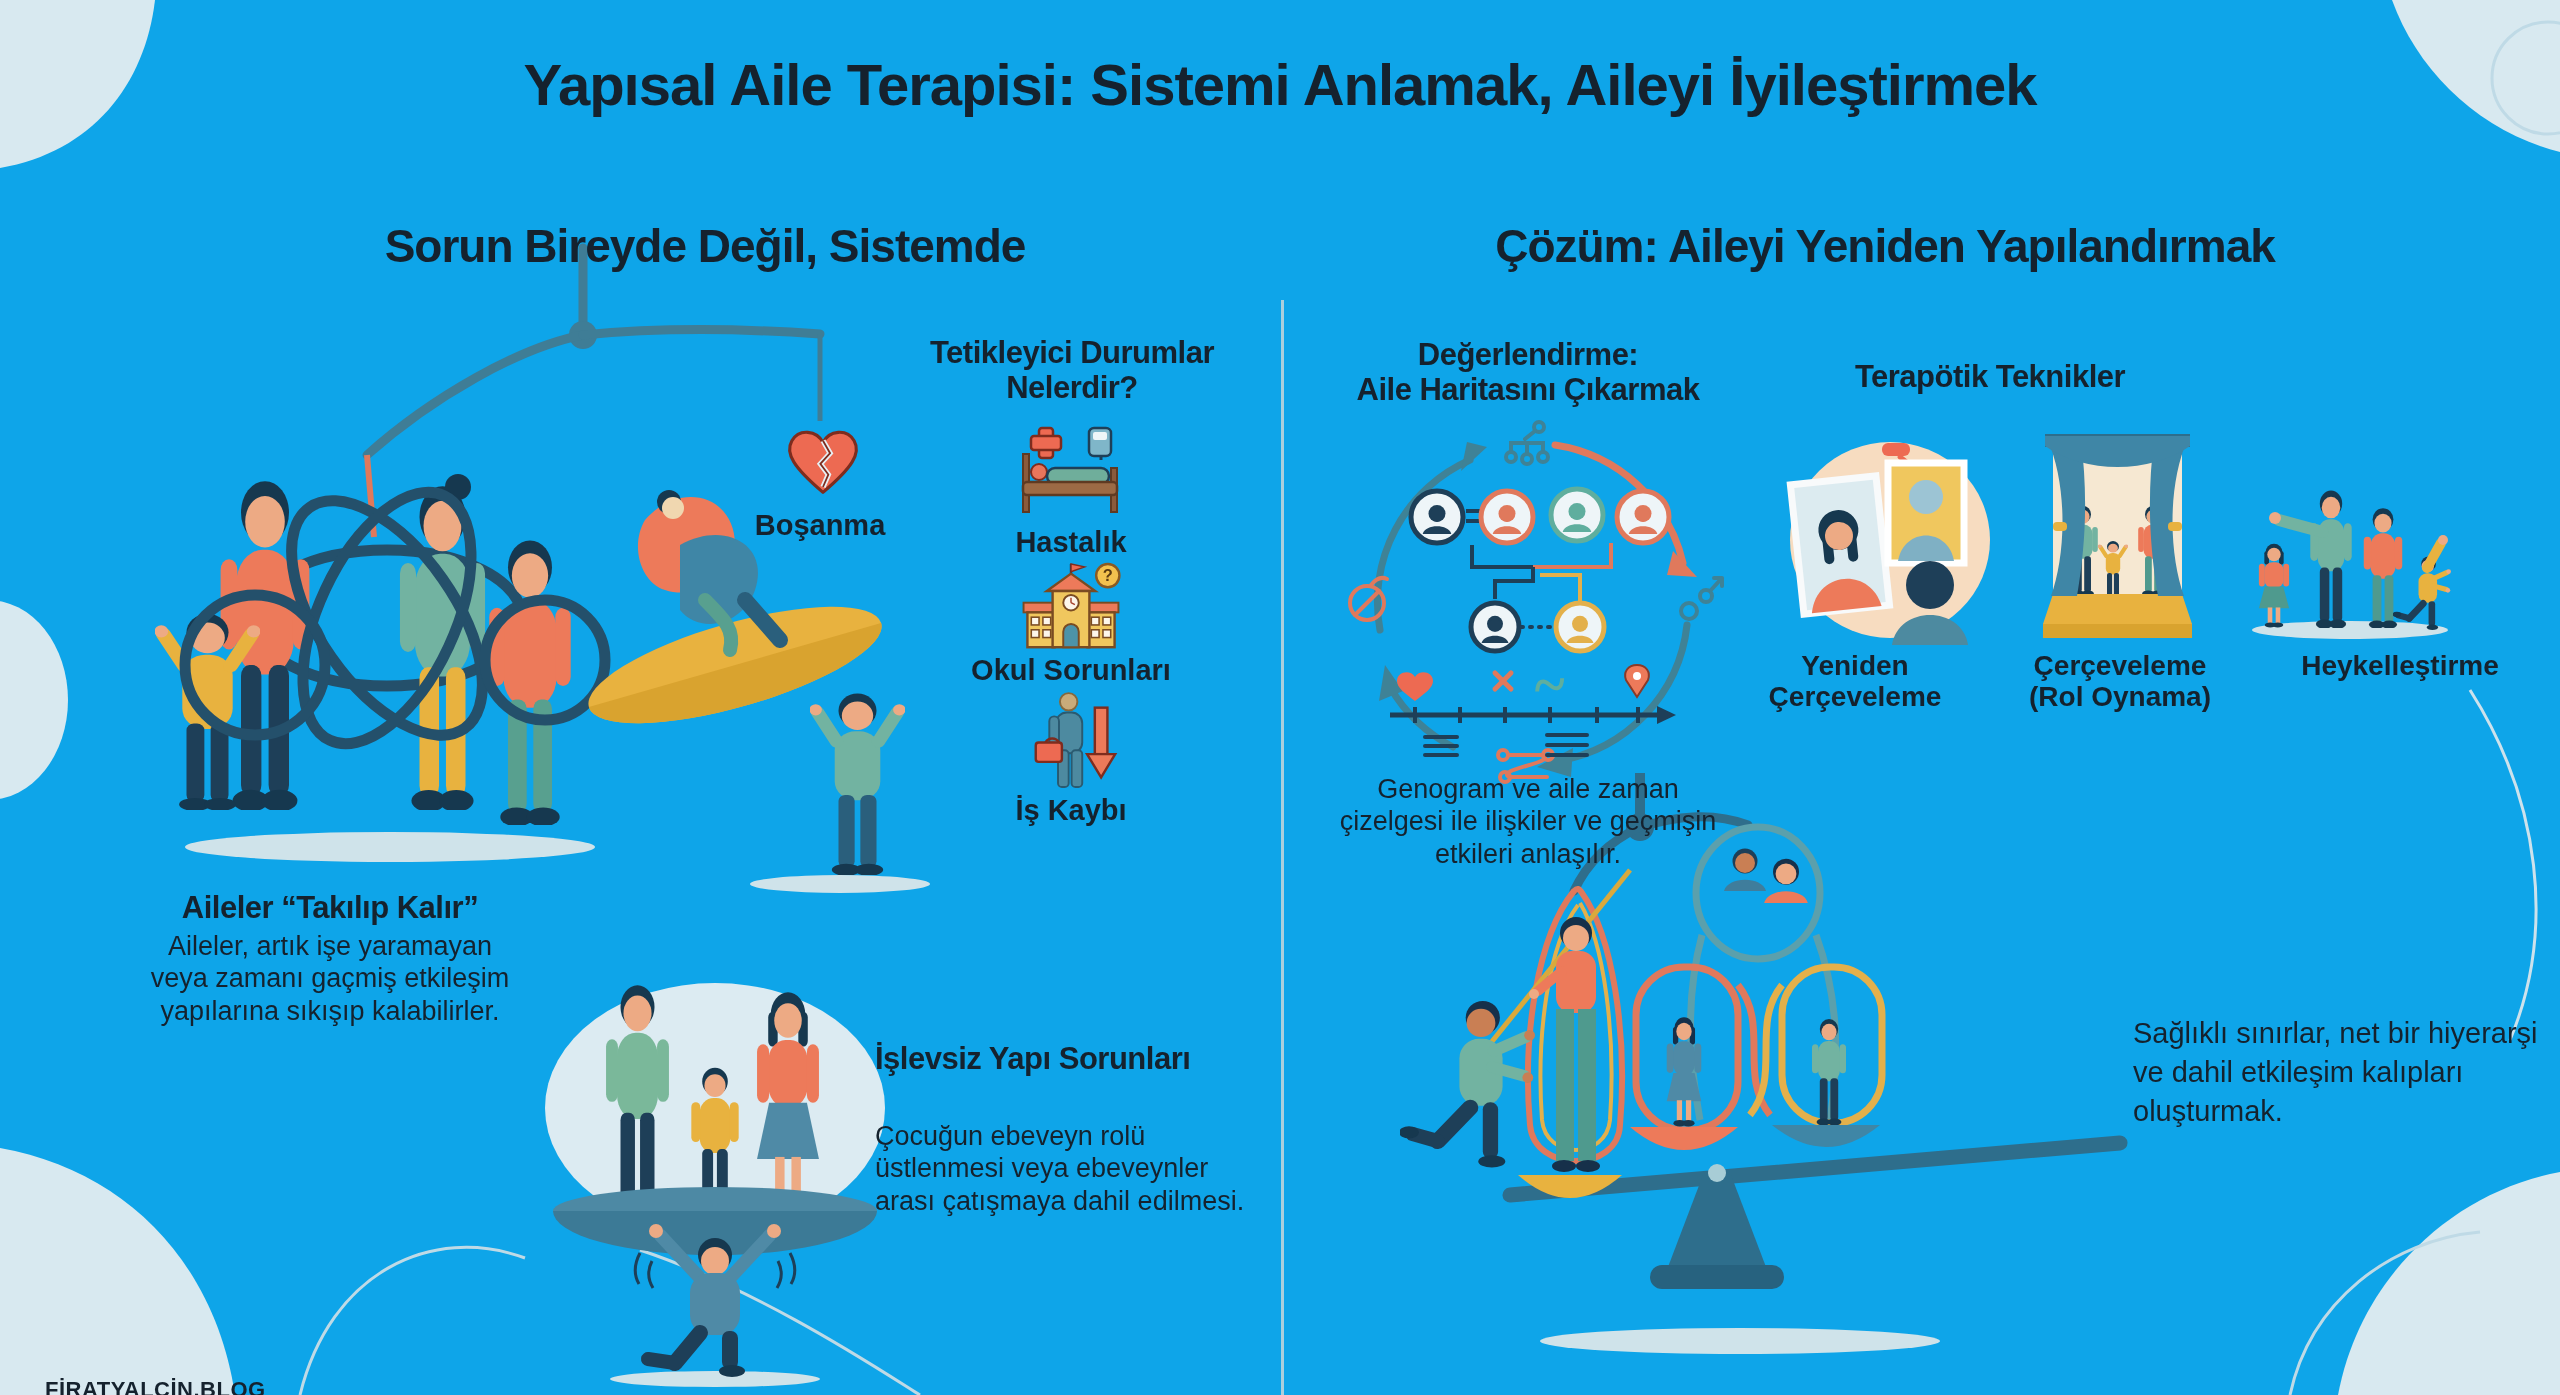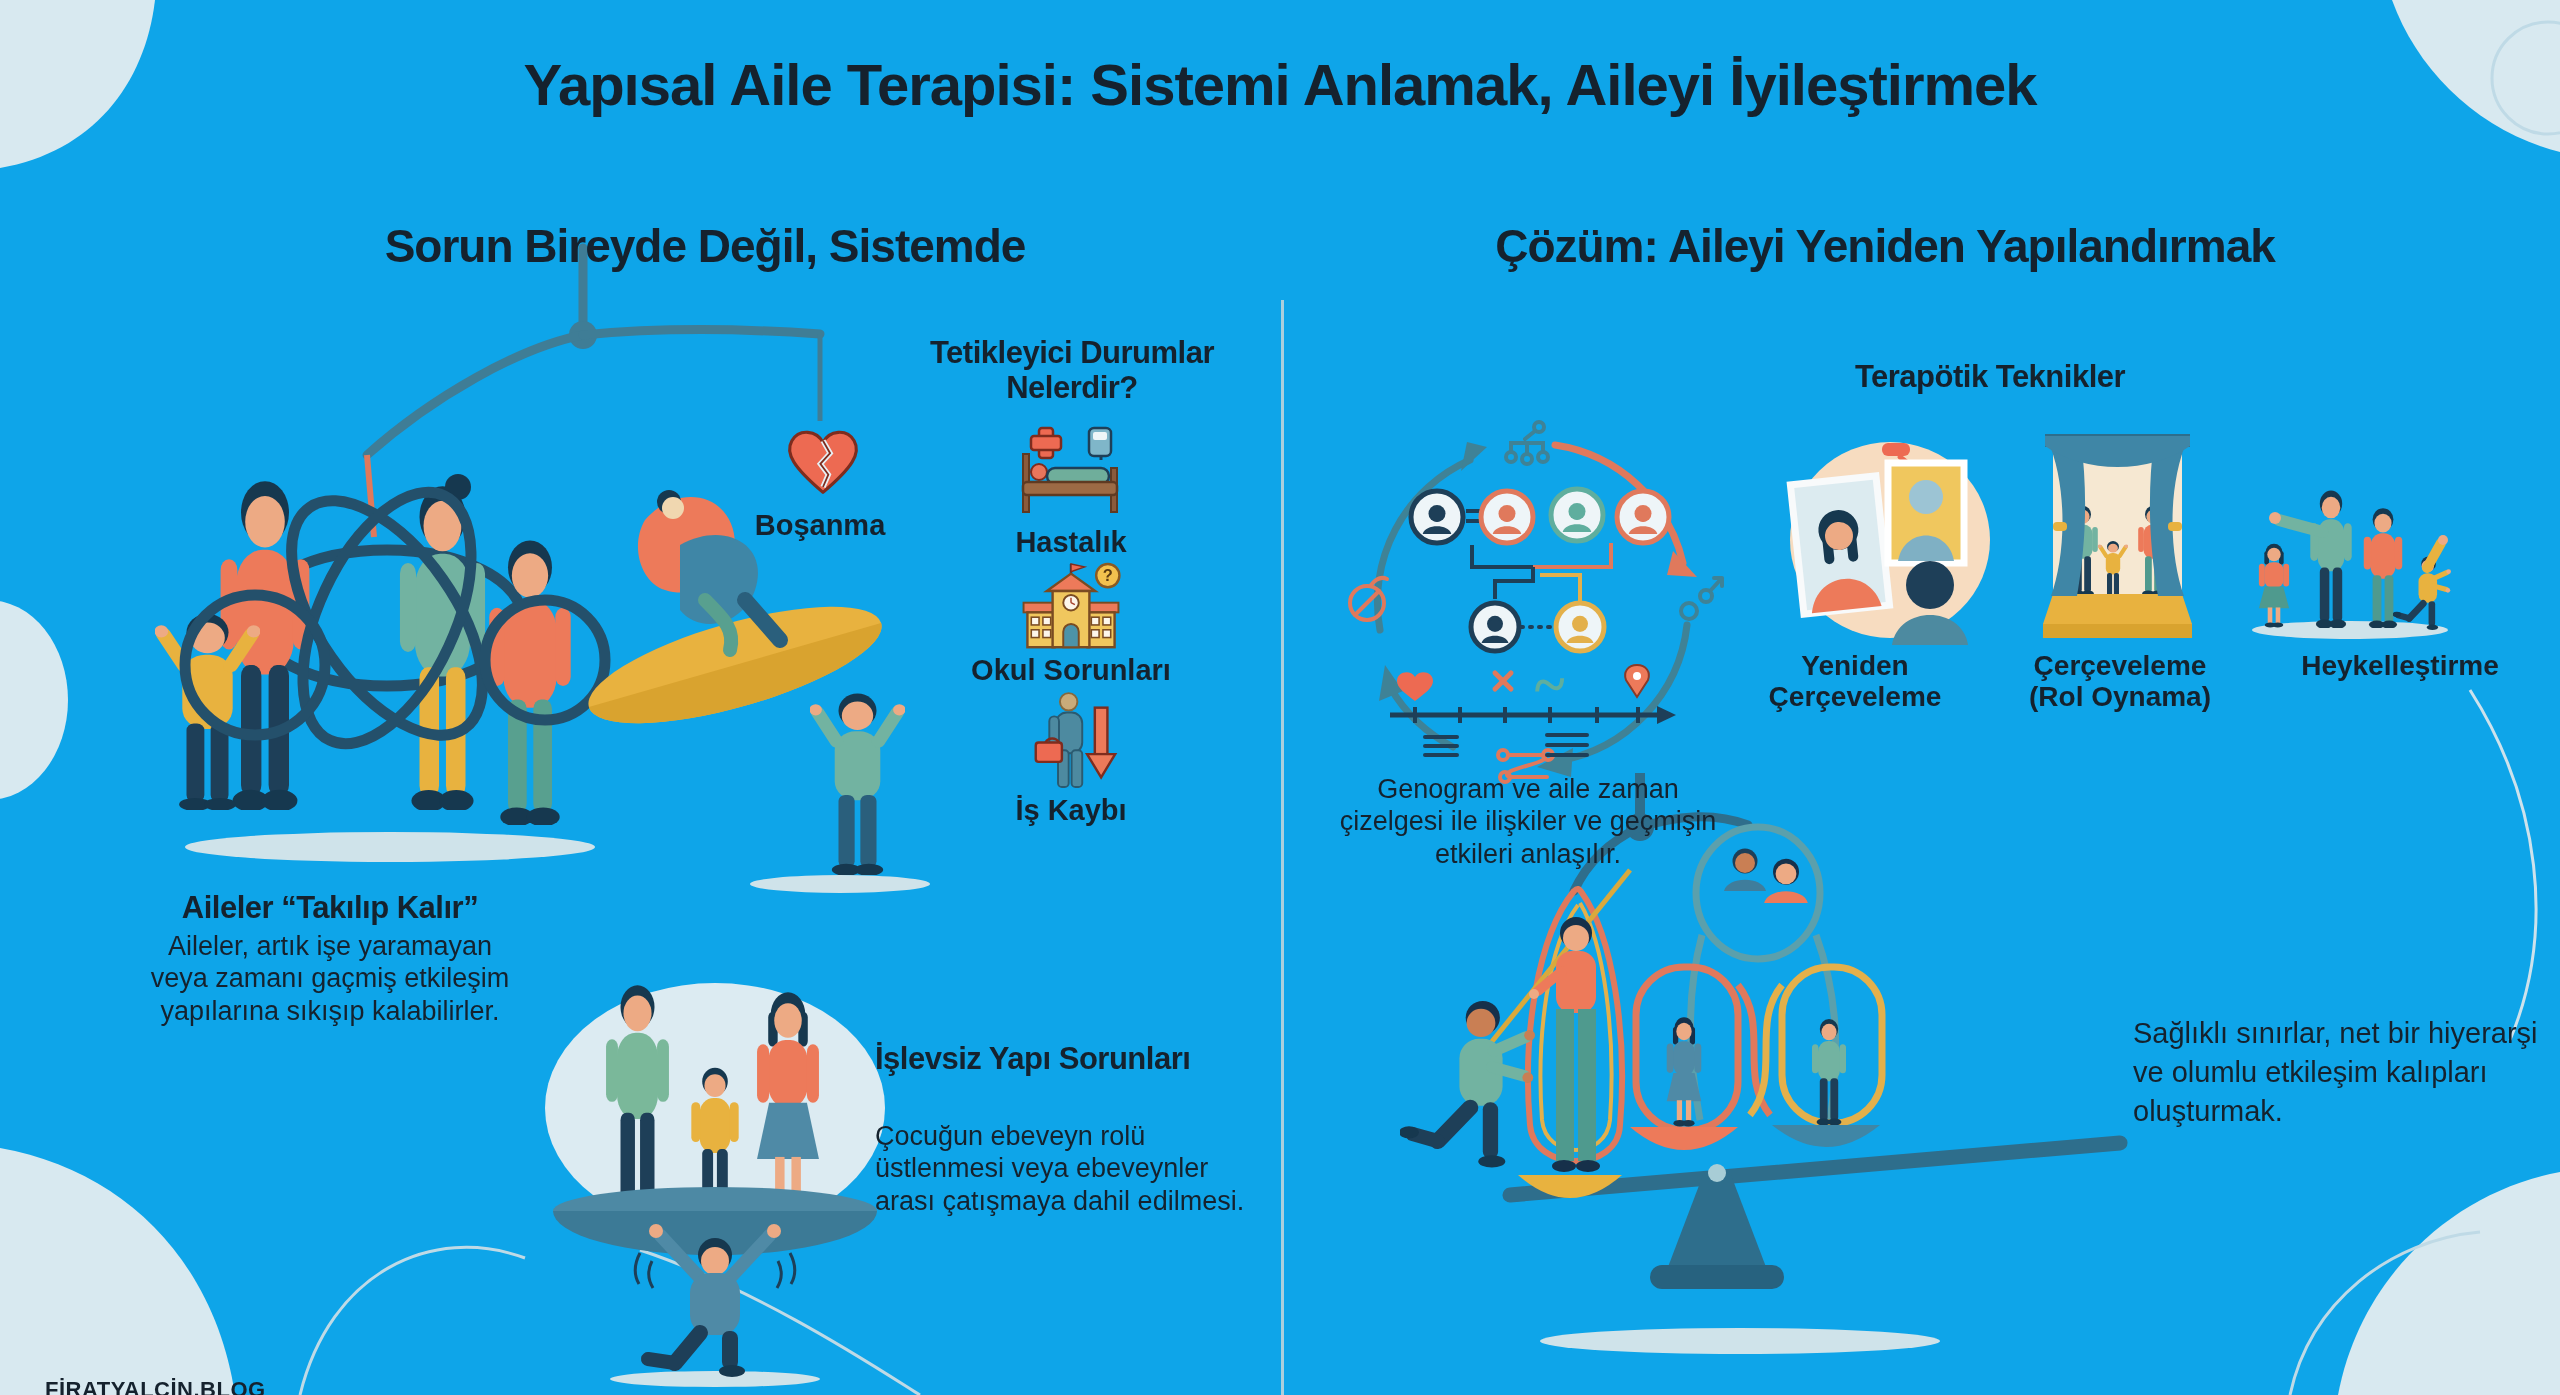--- a/index.html
+++ b/index.html
@@ -246,20 +246,24 @@
       <path d="M135 470 L108 466" stroke="#1e3f58" stroke-width="14" stroke-linecap="round"></path>
       <rect x="182" y="438" width="16" height="38" rx="7" fill="#1e3f58"></rect>
       <ellipse cx="192" cy="478" rx="13" ry="6" fill="#16384f"></ellipse>
       <path d="M112 368 q-7 14 1 27" stroke="#1e3f58" stroke-width="3" fill="none"></path>
       <path d="M100 360 q-9 17 -1 31" stroke="#1e3f58" stroke-width="3" fill="none"></path>
       <path d="M238 368 q7 14 -1 27" stroke="#1e3f58" stroke-width="3" fill="none"></path>
       <path d="M250 360 q9 17 1 31" stroke="#1e3f58" stroke-width="3" fill="none"></path>
     </g>
   </svg>
 
+  <div class="abs top h3 ctr" style="left:1318px;top:338px;width:420px;">
+    <span>Değerlendirme:</span>
+    <span>Aile Haritasını Çıkarmak</span>
+  </div>
 
   <svg class="abs mid" width="390" height="375" viewBox="0 0 390 375" style="left:1335px;top:415px">
     <g stroke-linecap="round" fill="none">
       <path d="M45 215 A155 155 0 0 1 135 45" stroke="#3f8296" stroke-width="7"></path>
       <polygon points="126,56 152,32 132,27" fill="#3f8296"></polygon>
       <path d="M220 30 A155 155 0 0 1 348 148" stroke="#e0795c" stroke-width="7"></path>
       <polygon points="338,136 362,162 332,160" fill="#e0795c"></polygon>
       <path d="M352 210 A155 155 0 0 1 222 346" stroke="#3f8296" stroke-width="7"></path>
       <polygon points="238,333 202,352 236,362" fill="#3f8296"></polygon>
       <path d="M118 332 A155 155 0 0 1 55 272" stroke="#3f8296" stroke-width="7"></path>
@@ -441,17 +445,17 @@
       <rect x="186" y="234" width="18" height="152" fill="#4f9a8e"></rect>
       <rect x="208" y="234" width="18" height="152" fill="#4f9a8e"></rect>
       <ellipse cx="194" cy="391" rx="12" ry="6" fill="#16304a"></ellipse>
       <ellipse cx="218" cy="391" rx="12" ry="6" fill="#16304a"></ellipse>
       <path d="M148 400 Q200 446 252 400 Z" fill="#e8b23f"></path>
     </g>
 
     <use href="#p-kneel" x="30" y="225" width="135" height="172" style="--hair:#16304a;--skin:#c97f54;--top:#72b3a1;--bottom:#1e3f58"></use>
   </svg>
 
-  <div class="abs top" style="left:2133px;top:1014px;width:420px;font-size:29px;font-weight:500;line-height:1.35;">Sağlıklı sınırlar, net bir hiyerarşi ve olumlu etkileşim kalıpları oluşturmak.</div>
+  <div class="abs top" style="left:2133px;top:1014px;width:420px;font-size:29px;font-weight:500;line-height:1.35;">Sağlıklı sınırlar, net bir hiyerarşi ve dahil etkileşim kalıpları oluşturmak.</div>
 
   <div class="abs top wm" style="left:45px;top:1377px;">FİRATYALCİN.BLOG</div>
 
 </div>
 
 </body></html>

